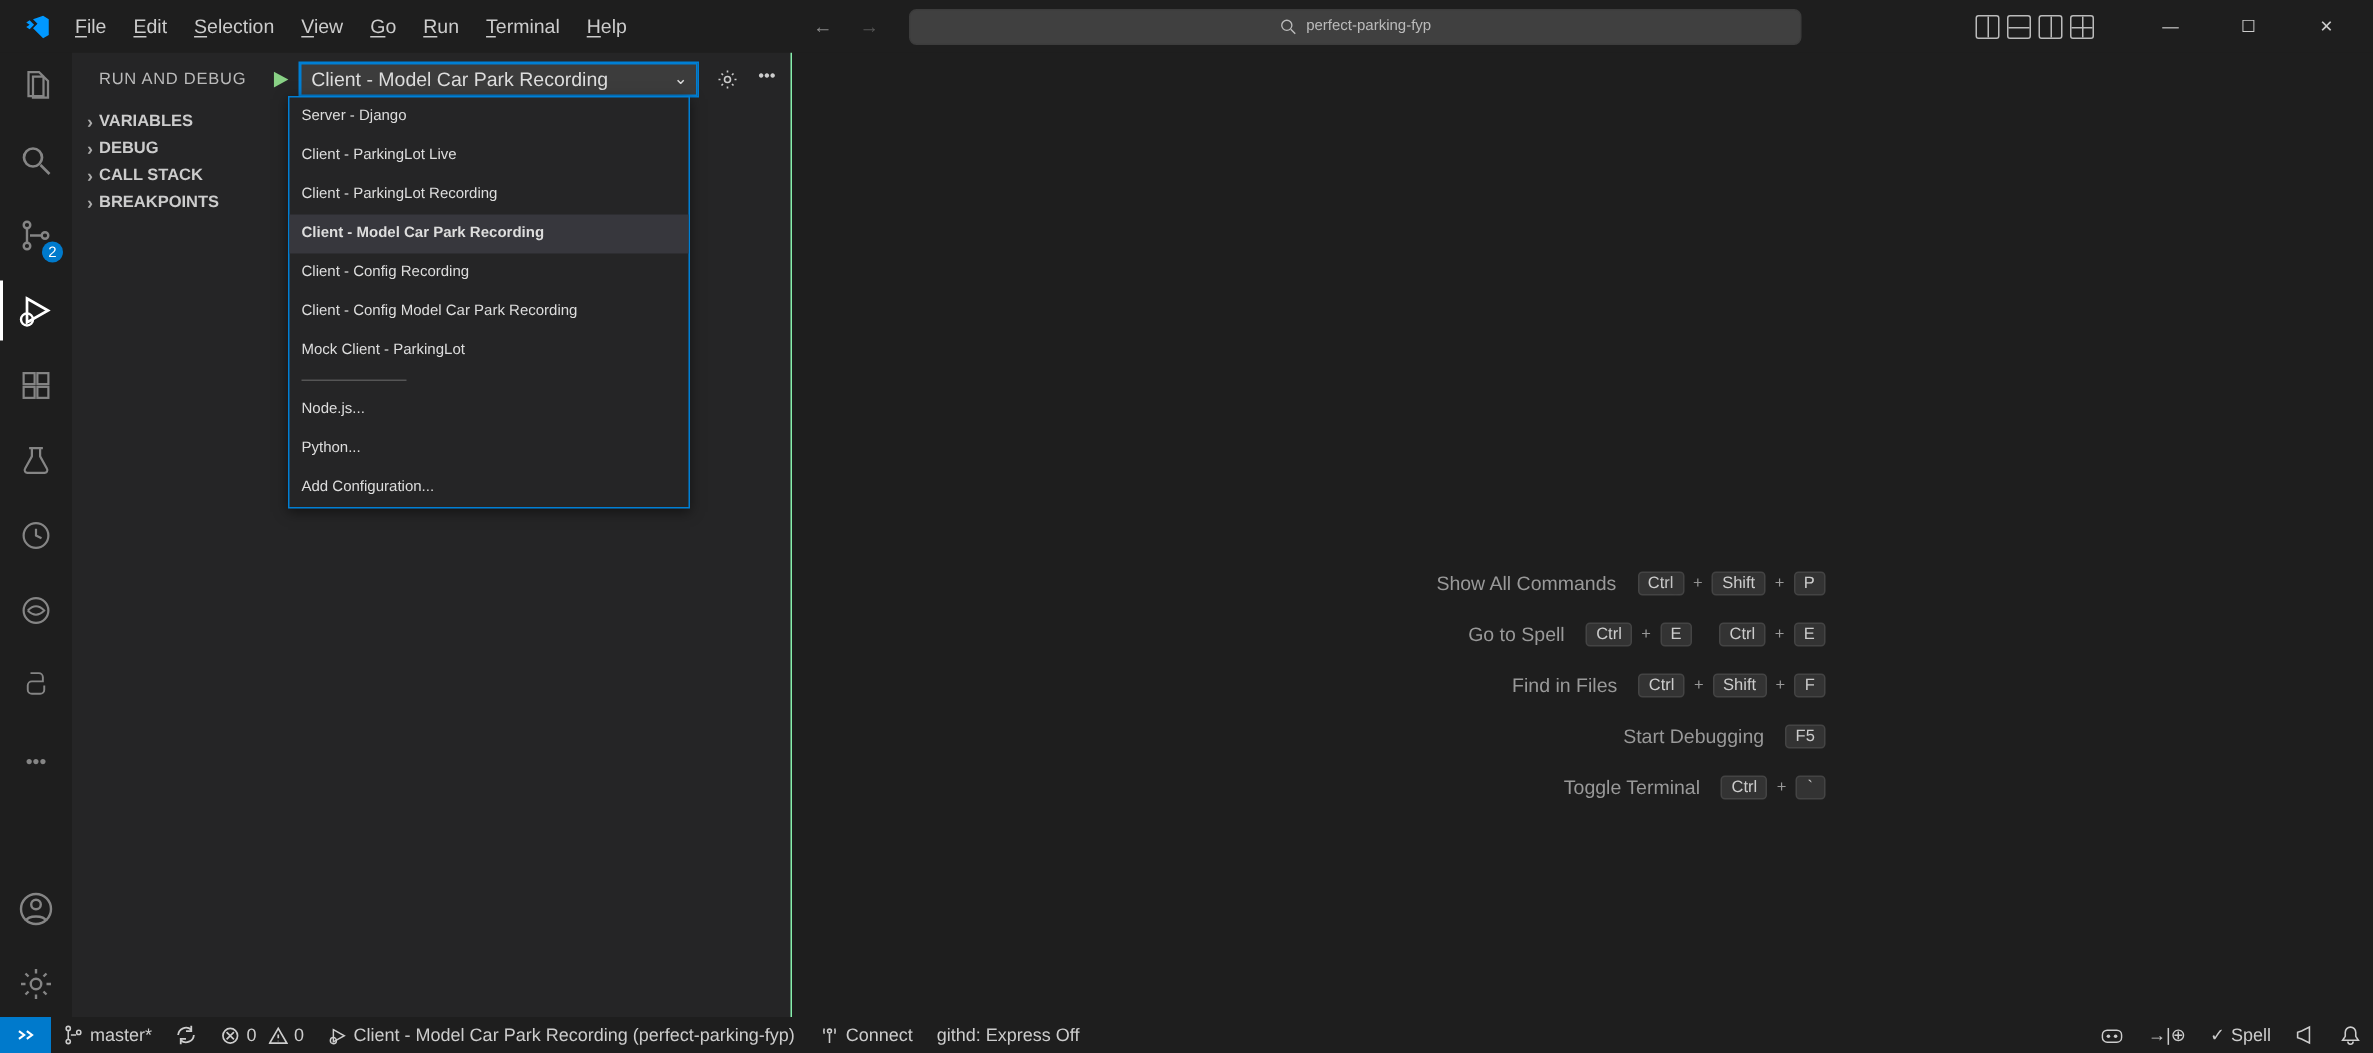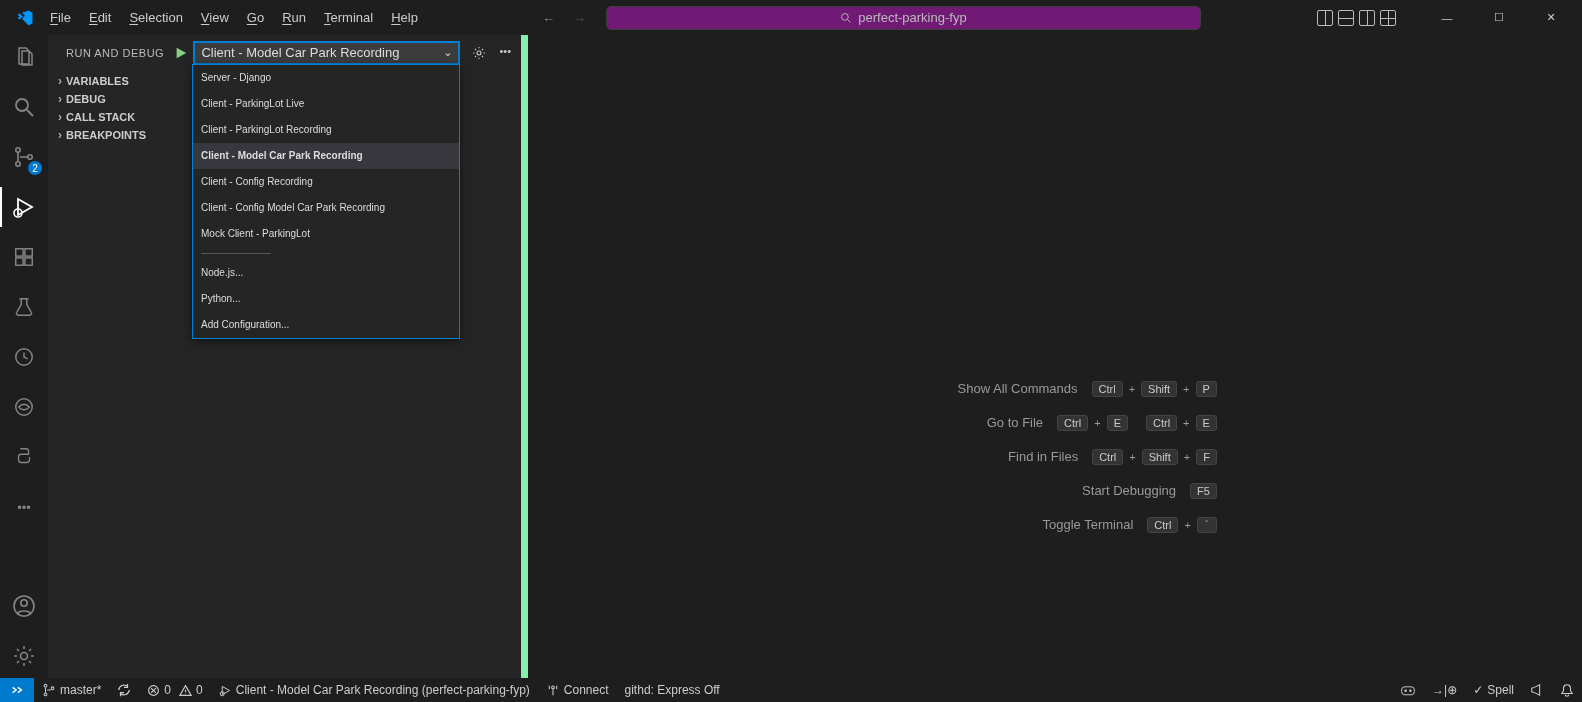--- a/index.html
+++ b/index.html
@@ -7,41 +7,41 @@
 
 
 .titlebar { height: 35px; background: #1e1e1e; display: flex; align-items: center; padding: 0 8px; }
 .app-icon { width: 18px; height: 18px; margin: 0 8px; display: flex; align-items: center; }
 .menu { display: flex; gap: 2px; }
 .menu-item { padding: 4px 8px; color: #cccccc; cursor: pointer; border-radius: 4px; }
 .menu-item .ul { text-decoration: underline; text-underline-offset: 2px; }
 .titlebar-center { flex: 1; display: flex; justify-content: center; align-items: center; gap: 10px; }
 .nav-arrows { display: flex; gap: 18px; color: #888; margin-right: 10px; }
 .nav-arrows span:last-child { color: #555; }
-.search-box { width: 595px; height: 24px; background: #701a75; border: 1px solid #3c3c3c; border-radius: 5px; display: flex; align-items: center; justify-content: center; color: #bbb; font-size: 13px; gap: 6px; }
+.search-box { width: 595px; height: 24px; background: #404040; border: 1px solid #3c3c3c; border-radius: 5px; display: flex; align-items: center; justify-content: center; color: #bbb; font-size: 10px; gap: 6px; }
 .win-controls { display: flex; align-items: center; gap: 6px; margin-left: 8px; }
 .layout-icons { display: flex; gap: 5px; margin-right: 20px; }
 .layout-icon { width: 16px; height: 16px; border: 1px solid #bbb; border-radius: 2px; position: relative; }
 .layout-icon.split-h::after { content: ""; position: absolute; left: 50%; top: 0; bottom: 0; width: 1px; background: #bbb; }
 .layout-icon.split-v::after { content: ""; position: absolute; top: 50%; left: 0; right: 0; height: 1px; background: #bbb; }
 .layout-icon.grid::before { content: ""; position: absolute; left: 50%; top: 0; bottom: 0; width: 1px; background: #bbb; }
 .layout-icon.grid::after { content: ""; position: absolute; top: 50%; left: 0; right: 0; height: 1px; background: #bbb; }
 .wc { width: 46px; height: 30px; display: flex; align-items: center; justify-content: center; color: #ccc; font-size: 11px; }
 
 
 .main { flex: 1; display: flex; overflow: hidden; }
 .activitybar { width: 48px; background: #1e1e1e; display: flex; flex-direction: column; justify-content: space-between; padding: 6px 0; }
 .ab-group { display: flex; flex-direction: column; align-items: center; gap: 18px; }
 .ab-item { width: 48px; height: 32px; display: flex; align-items: center; justify-content: center; color: #858585; position: relative; cursor: pointer; }
 .ab-item.active { color: #fff; }
 .ab-item.active::before { content: ""; position: absolute; left: 0; top: -4px; bottom: -4px; width: 2px; background: #fff; }
 .badge { position: absolute; bottom: -2px; right: 6px; background: #007acc; color: #fff; border-radius: 8px; min-width: 14px; height: 14px; font-size: 10px; display: flex; align-items: center; justify-content: center; padding: 0 3px; }
 
 
-.sidebar { width: 480px; background: #252526; display: flex; flex-direction: column; border-right: 7px solid #86efac; }
+.sidebar { width: 480px; background: #252526; display: flex; flex-direction: column; border-right: 1px solid #86efac; }
 .sidebar-header { height: 35px; display: flex; align-items: center; padding: 0 10px 0 18px; color: #bbb; font-size: 11px; gap: 8px; }
 .sidebar-title { flex: 0 0 auto; letter-spacing: 0.5px; }
 .run-controls { margin-left: auto; display: flex; align-items: center; gap: 6px; }
 .play-btn { color: #89d185; cursor: pointer; }
 .config-select { height: 22px; background: #3c3c3c; border: 1px solid #007fd4; color: #ddd; display: flex; align-items: center; padding: 0 6px; font-size: 13px; gap: 6px; width: 265px; justify-content: space-between; outline: 1px solid #007fd4; }
 .header-icons { display: flex; gap: 12px; color: #ccc; margin-left: 6px; }
 
 .section { padding: 2px 0; }
 .section-header { display: flex; align-items: center; gap: 4px; padding: 2px 10px; color: #ccc; font-size: 11px; font-weight: 600; cursor: pointer; }
 .chev { font-size: 12px; color: #aaa; transform: rotate(0deg); display: inline-block; }
@@ -253,21 +253,21 @@
           <div class="sc-label">Show All Commands</div>
           <div class="sc-keys">
             <span class="key">Ctrl</span>
             <span class="plus">+</span>
             <span class="key">Shift</span>
             <span class="plus">+</span>
             <span class="key">P</span>
           </div>
         </div>
         <div class="shortcut-row">
-          <div class="sc-label">Go to File</div>
+          <div class="sc-label">Go to Spell</div>
           <div class="sc-keys">
             <span class="key">Ctrl</span>
             <span class="plus">+</span>
             <span class="key">E</span>
             <span style="width: 6px;"></span>
             <span class="key">Ctrl</span>
             <span class="plus">+</span>
             <span class="key">E</span>
           </div>
         </div>

